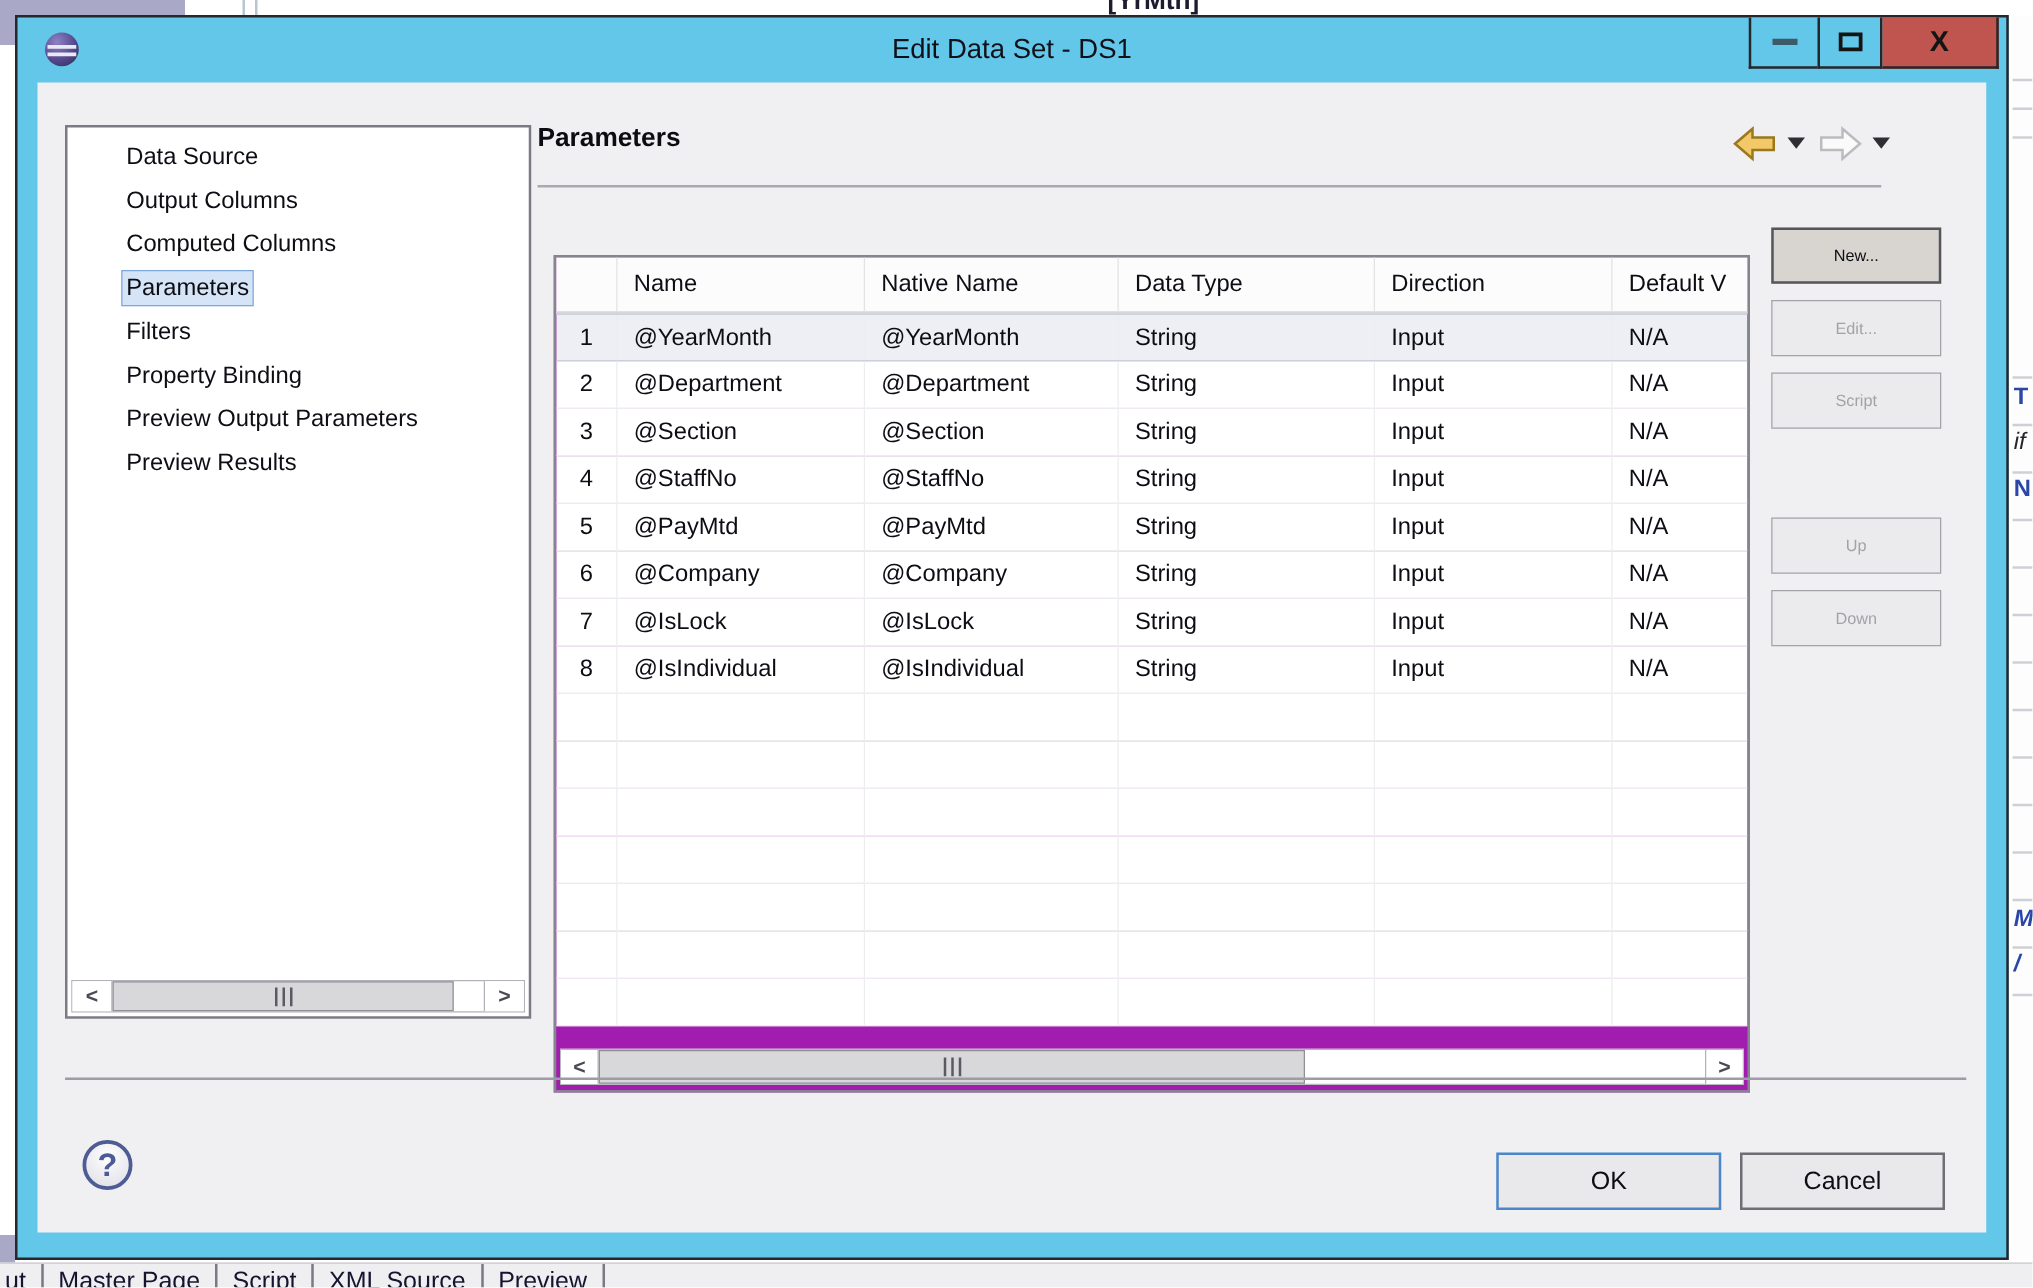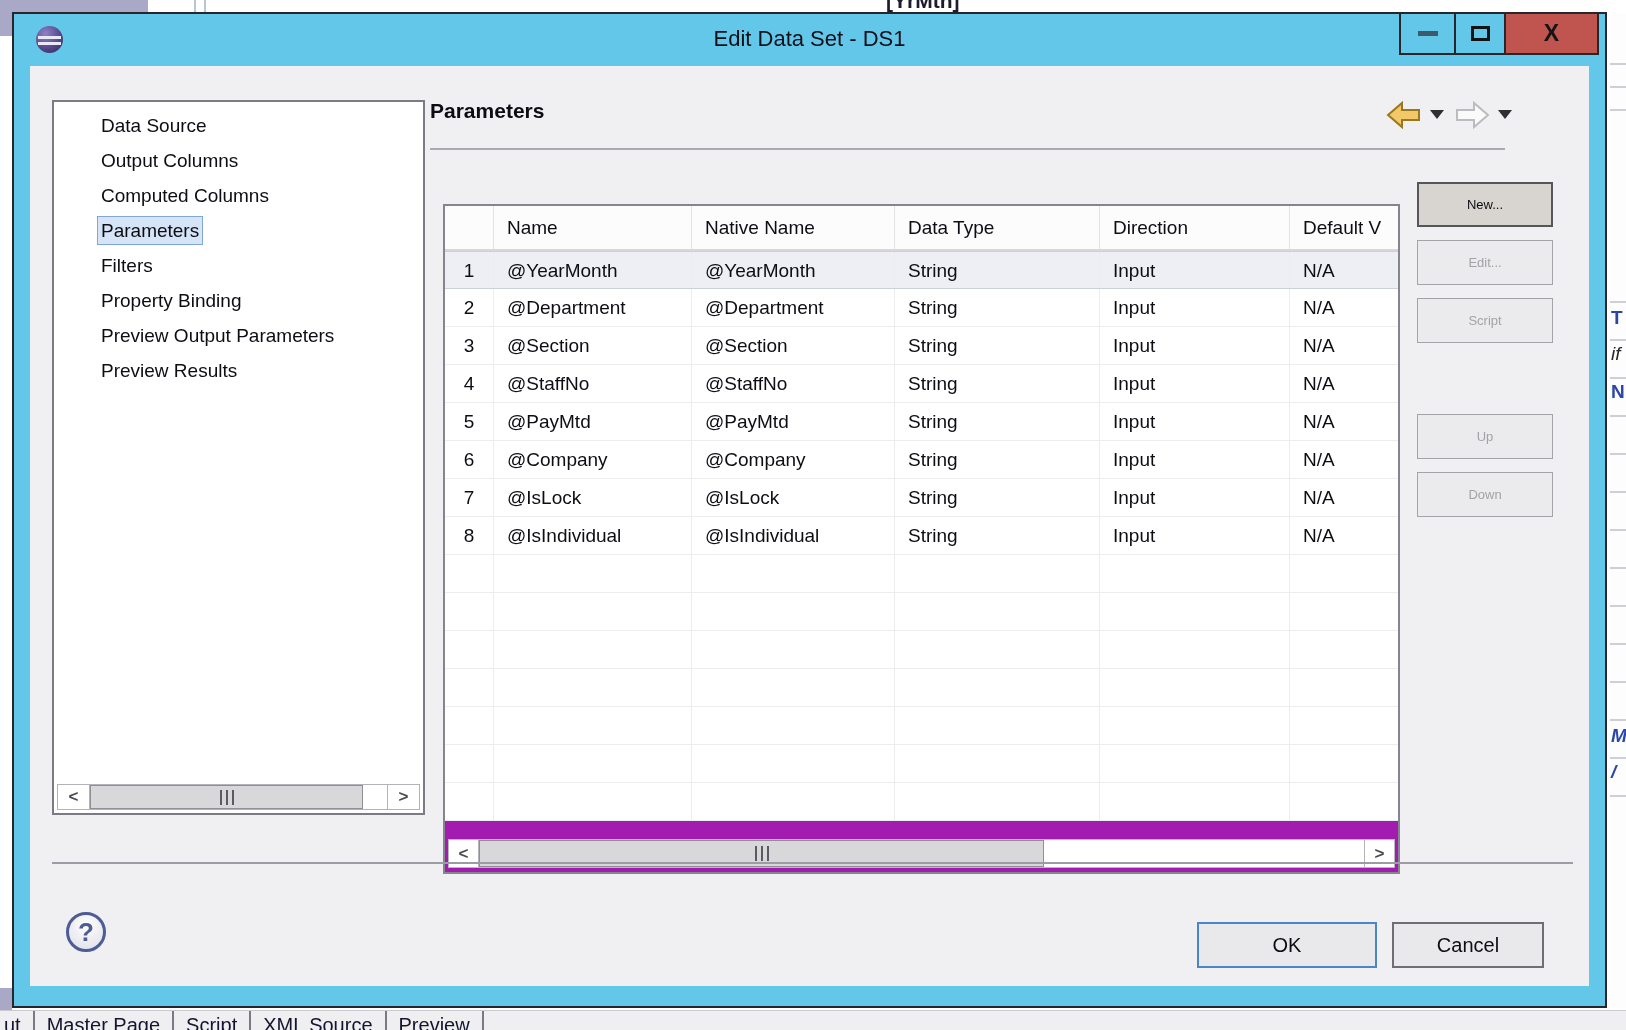--- a/index.html
+++ b/index.html
@@ -94,21 +94,21 @@
 
   
   .foot-sep { position:absolute; left:22px; right:16px; top:796px; height:2px; background:#9c9ca4; }
   .help-btn { position:absolute; left:36px; top:846px; width:40px; height:40px; border-radius:50%;
               border:3px solid #4d5c94; background:radial-gradient(circle at 50% 30%, #ffffff, #dddde6);
               display:flex; align-items:center; justify-content:center;
               font-size:26px; font-weight:bold; color:#4d5c94; }
   .dlg-btn { position:absolute; top:856px; height:46px; background:#e9e9eb; font-size:20px;
              color:#0d0d14; text-align:center; line-height:42px; }
   .ok { left:1167px; width:180px; border:2px solid #4a86c8; }
-  .cancel { left:1362px; width:152px; border:2px solid #6e6e75; }
+  .cancel { left:1362px; width:164px; border:2px solid #6e6e75; }
 </style>
 </head>
 <body>
 
 <div id="screen">
 
   <div class="bg-lavender"></div>
   <div class="bg-vline" style="left:194px;"></div>
   <div class="bg-vline" style="left:204px;"></div>
   <div class="bg-topfrag">

